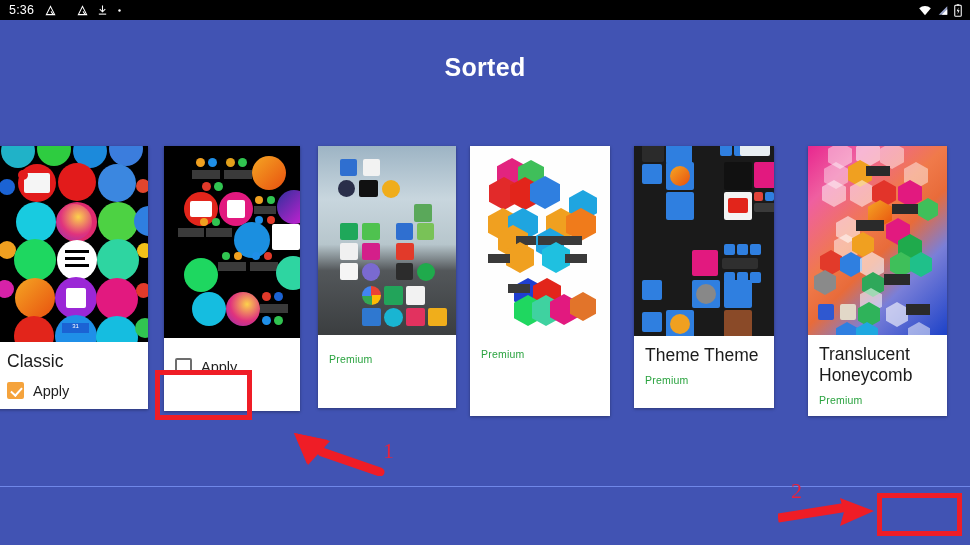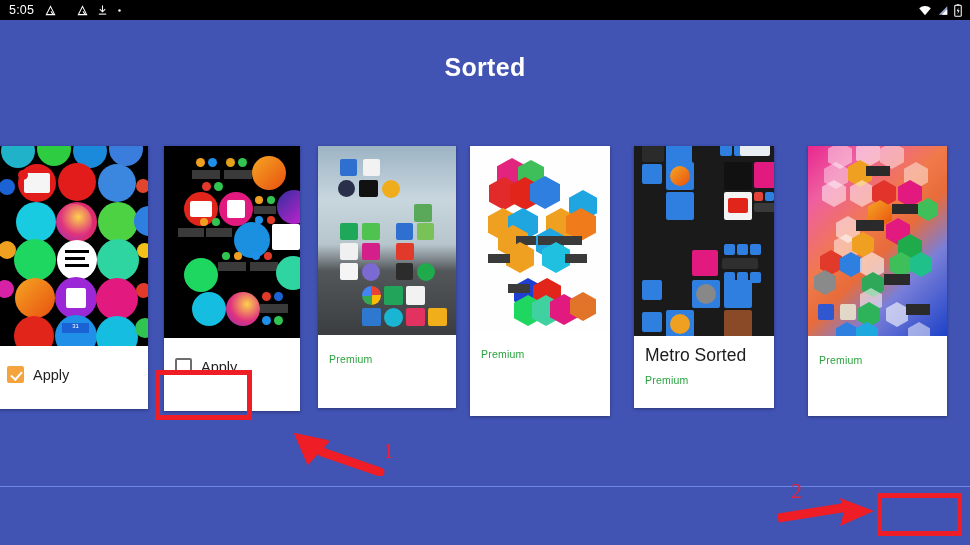--- a/index.html
+++ b/index.html
@@ -92,21 +92,21 @@
   .anno-num{
     position:absolute;color:#e8223c;font-size:22px;
     font-family:"Liberation Serif", serif;pointer-events:none;
   }
   .anno-arrow{position:absolute;pointer-events:none;}
 </style>
 </head>
 <body>
 
 <div class="statusbar">
-  <span class="sb-time">5:05</span>
+  <span class="sb-time">5:36</span>
   <span class="sb-left-icons">
     <span class="ico">
       <svg width="11" height="11" viewBox="0 0 24 24">
           <path d="M12 3 L21 21 H3 Z" fill="none" stroke="#fff" stroke-width="2.4"></path>
           <path d="M13 14 l5 7" stroke="#fff" stroke-width="2.2" fill="none"></path>
         </svg>
     </span>
     <span class="ico" style="margin-left:12px">
       <svg width="11" height="11" viewBox="0 0 24 24">
           <path d="M12 3 L21 21 H3 Z" fill="none" stroke="#fff" stroke-width="2.4"></path>
@@ -184,20 +184,21 @@
       <div class="tb circ" style="left:100px;top:132px;width:42px;height:42px;background:#e2197f;"></div>
       <div class="tb circ" style="left:140px;top:137px;width:15px;height:15px;background:#e23a2a;"></div>
       <div class="tb circ" style="left:0px;top:134px;width:18px;height:18px;background:#d722a8;"></div>
       <div class="tb circ" style="left:18px;top:170px;width:40px;height:40px;background:#e2251b;"></div>
       <div class="tb circ" style="left:59px;top:169px;width:42px;height:42px;background:#1f8fe8;"></div>
       <div class="tb circ" style="left:100px;top:170px;width:42px;height:42px;background:#15bde0;"></div>
       <div class="tb circ" style="left:139px;top:172px;width:20px;height:20px;background:#31c451;"></div>
       <div class="tb" style="left:66px;top:177px;width:27px;height:10px;background:#1b63d4;font-size:6px;color:#fff;text-align:center;">31</div>
     </div>
     <div class="meta">
+      <div class="card-title">Classic</div>
       <div class="applyrow">
         <span class="cbox checked"></span>
         <span class="apply-label">Apply</span>
       </div>
     </div>
   </div>
 
   <div class="card" style="left:164px;width:136px;height:265px;">
     <div class="thumb" style="height:192px;background:#000;">
       <div class="tb circ" style="left:32px;top:12px;width:9px;height:9px;background:#f0a020;"></div>
@@ -345,21 +346,21 @@
       <div class="tb sq" style="left:8px;top:134px;width:20px;height:20px;background:#2f7fe0;"></div>
       <div class="tb sq" style="left:58px;top:134px;width:28px;height:28px;background:#2f7fe0;"></div>
       <div class="tb circ" style="left:62px;top:138px;width:20px;height:20px;background:#888;"></div>
       <div class="tb sq" style="left:90px;top:134px;width:28px;height:28px;background:#2f7fe0;"></div>
       <div class="tb sq" style="left:8px;top:166px;width:20px;height:20px;background:#2f7fe0;"></div>
       <div class="tb sq" style="left:32px;top:164px;width:28px;height:28px;background:#2f7fe0;"></div>
       <div class="tb circ" style="left:36px;top:168px;width:20px;height:20px;background:#f0a020;"></div>
       <div class="tb sq" style="left:90px;top:164px;width:28px;height:28px;background:#8a4a28;"></div>
     </div>
     <div class="meta">
-      <div class="card-title">Metro Sorted</div>
+      <div class="card-title">Theme Theme</div>
       <div class="premium">Premium</div>
     </div>
   </div>
 
   <div class="card" style="left:808px;width:139px;height:270px;">
     <div class="thumb" style="height:190px;background:linear-gradient(135deg,#e8278f 0%,#ef5fa0 18%,#f07a4a 42%,#e86b3a 55%,#7a7fd8 72%,#1d42c8 100%);">
       <div class="tb hex" style="left:20px;top:-4px;width:24px;height:27px;background:rgba(255,255,255,.45);"></div>
       <div class="tb hex" style="left:48px;top:-6px;width:24px;height:27px;background:rgba(255,255,255,.55);"></div>
       <div class="tb hex" style="left:72px;top:-4px;width:24px;height:27px;background:rgba(255,255,255,.45);"></div>
       <div class="tb hex" style="left:16px;top:16px;width:24px;height:27px;background:rgba(255,255,255,.4);"></div>
@@ -391,20 +392,21 @@
       <div class="tb sq" style="left:10px;top:158px;width:16px;height:16px;background:#2f58d0;"></div>
       <div class="tb sq" style="left:32px;top:158px;width:16px;height:16px;background:#e2d8c8;"></div>
       <div class="tb hex" style="left:50px;top:156px;width:22px;height:25px;background:#2fb35a;"></div>
       <div class="tb hex" style="left:78px;top:156px;width:22px;height:25px;background:rgba(255,255,255,.6);"></div>
       <div class="tb" style="left:98px;top:158px;width:24px;height:11px;background:#2a2a2a;"></div>
       <div class="tb hex" style="left:28px;top:176px;width:22px;height:25px;background:#2f7fe0;"></div>
       <div class="tb hex" style="left:48px;top:176px;width:22px;height:25px;background:#1fa8e0;"></div>
       <div class="tb hex" style="left:100px;top:176px;width:22px;height:25px;background:rgba(255,255,255,.5);"></div>
     </div>
     <div class="meta">
+      <div class="card-title">Translucent Honeycomb</div>
       <div class="premium">Premium</div>
     </div>
   </div>
 
 </div>
 
 <div class="divider"></div>
 <div class="bottombar">
   
   

